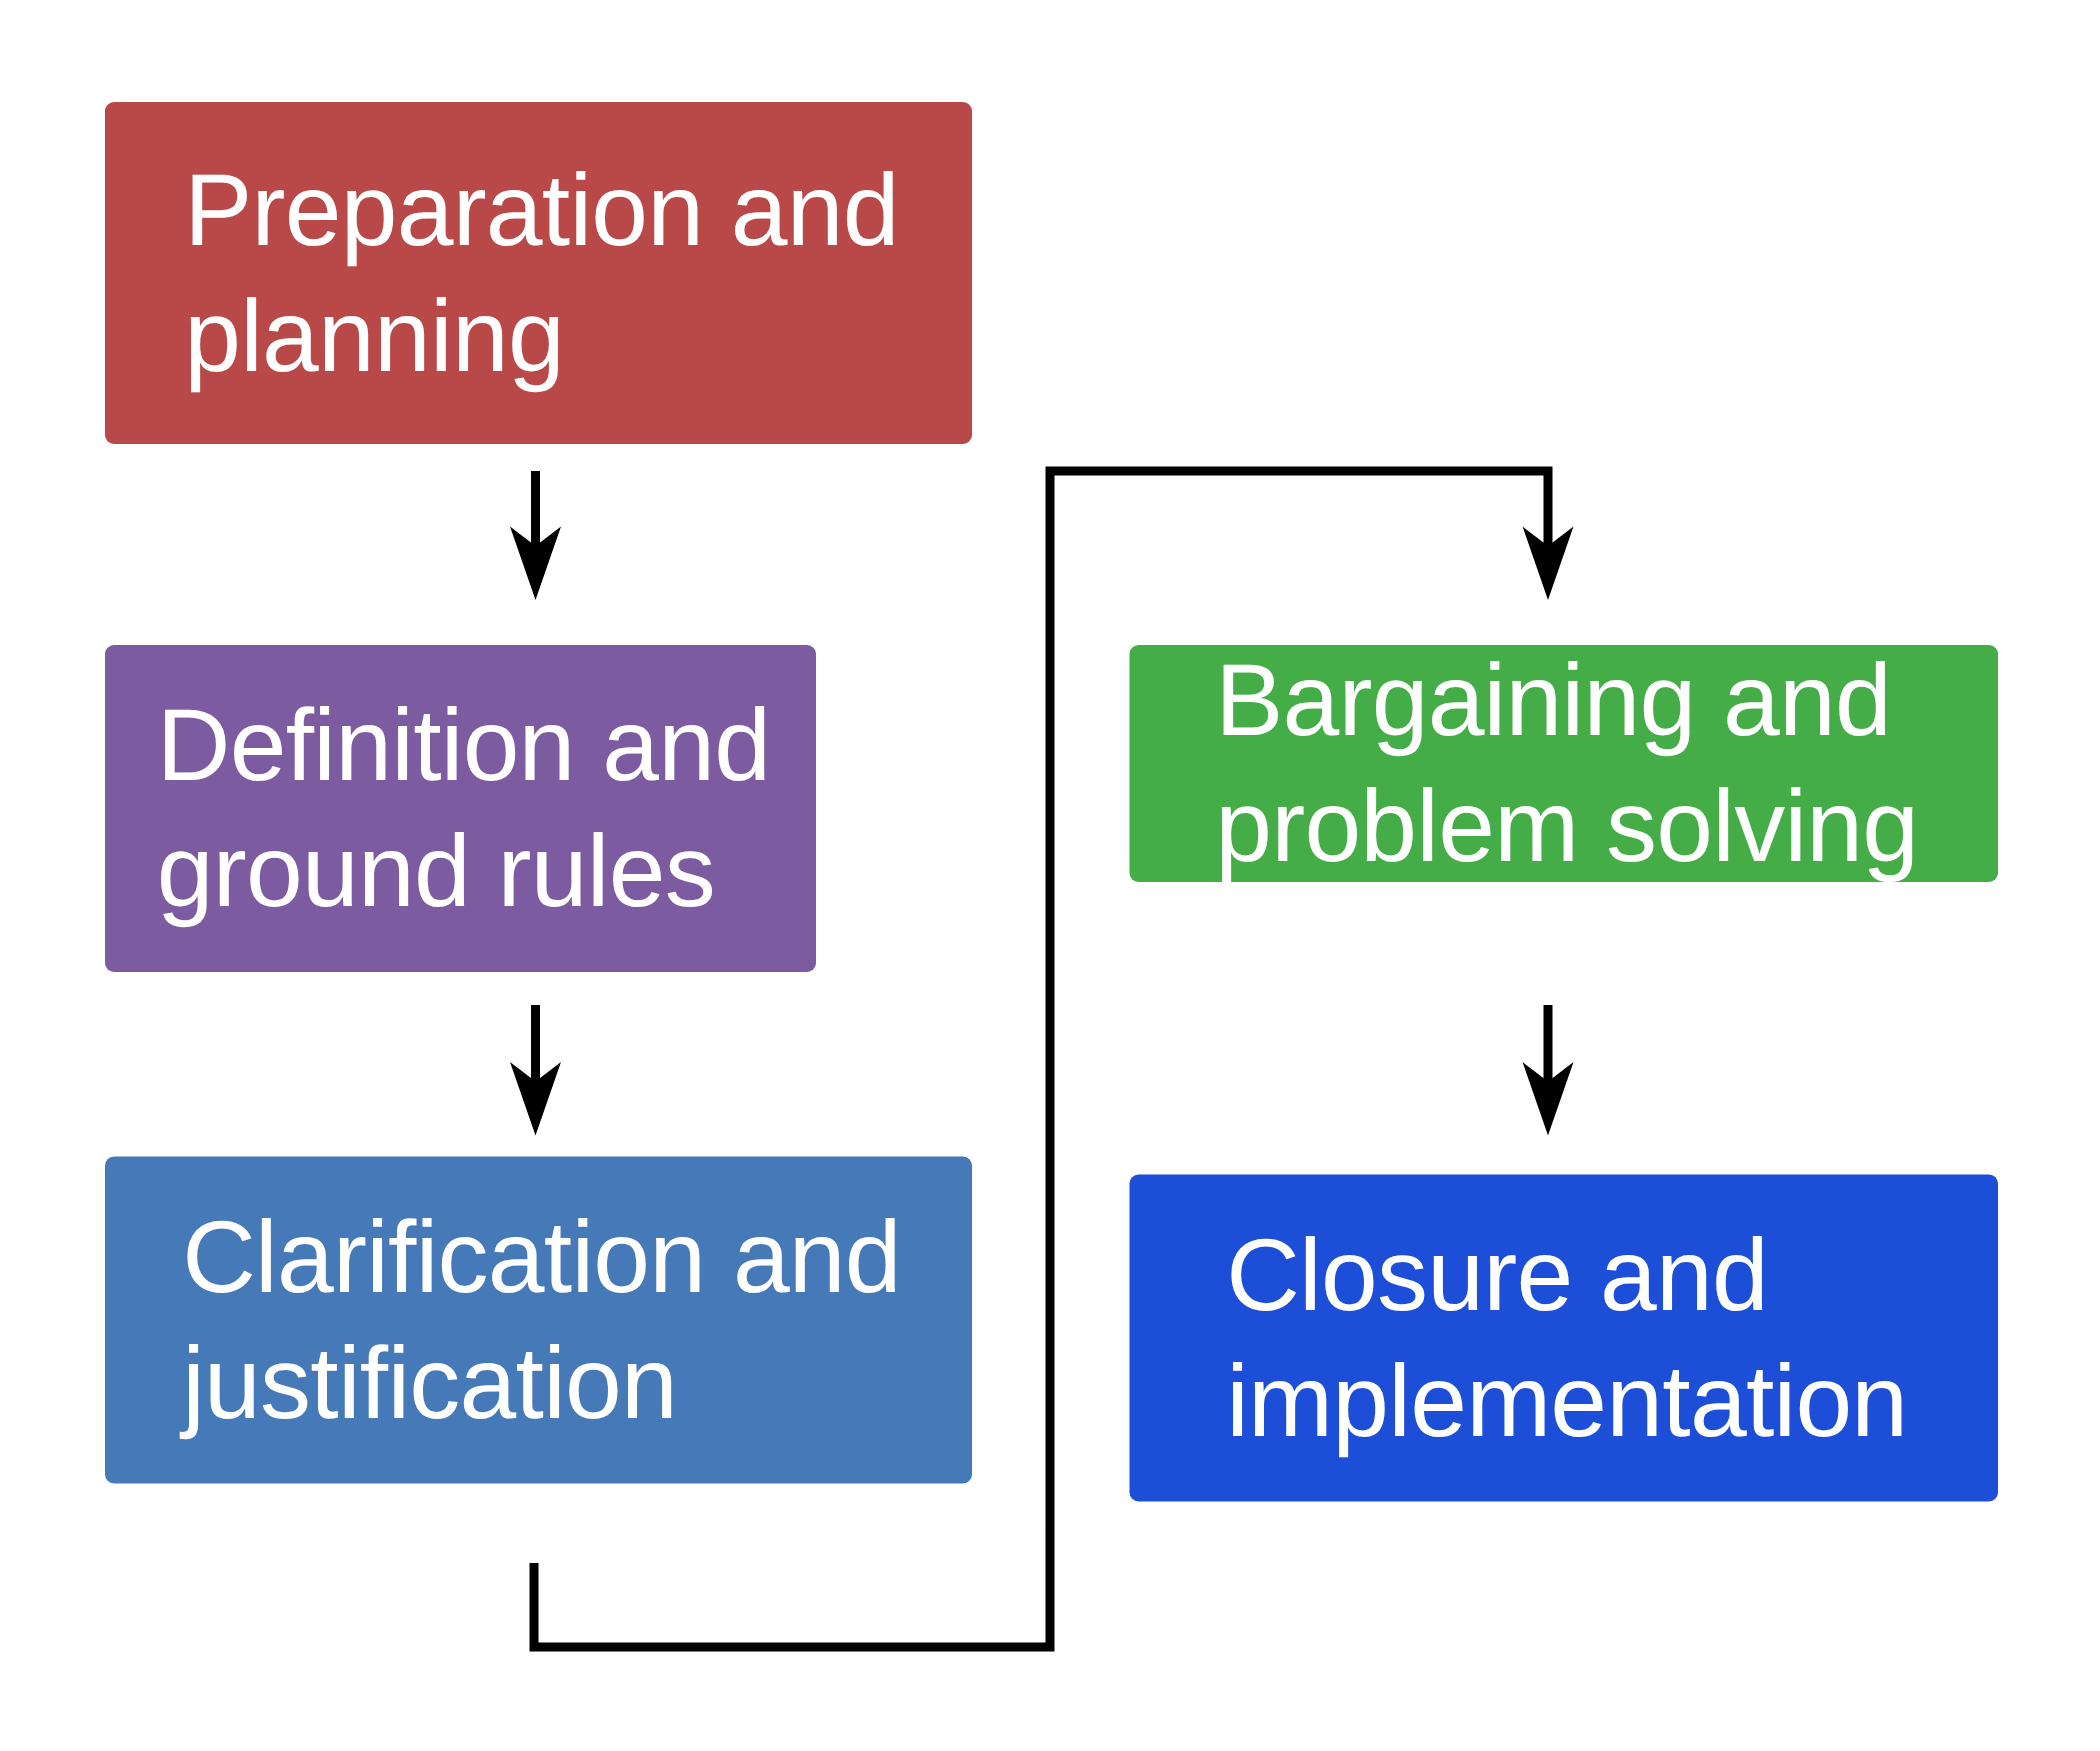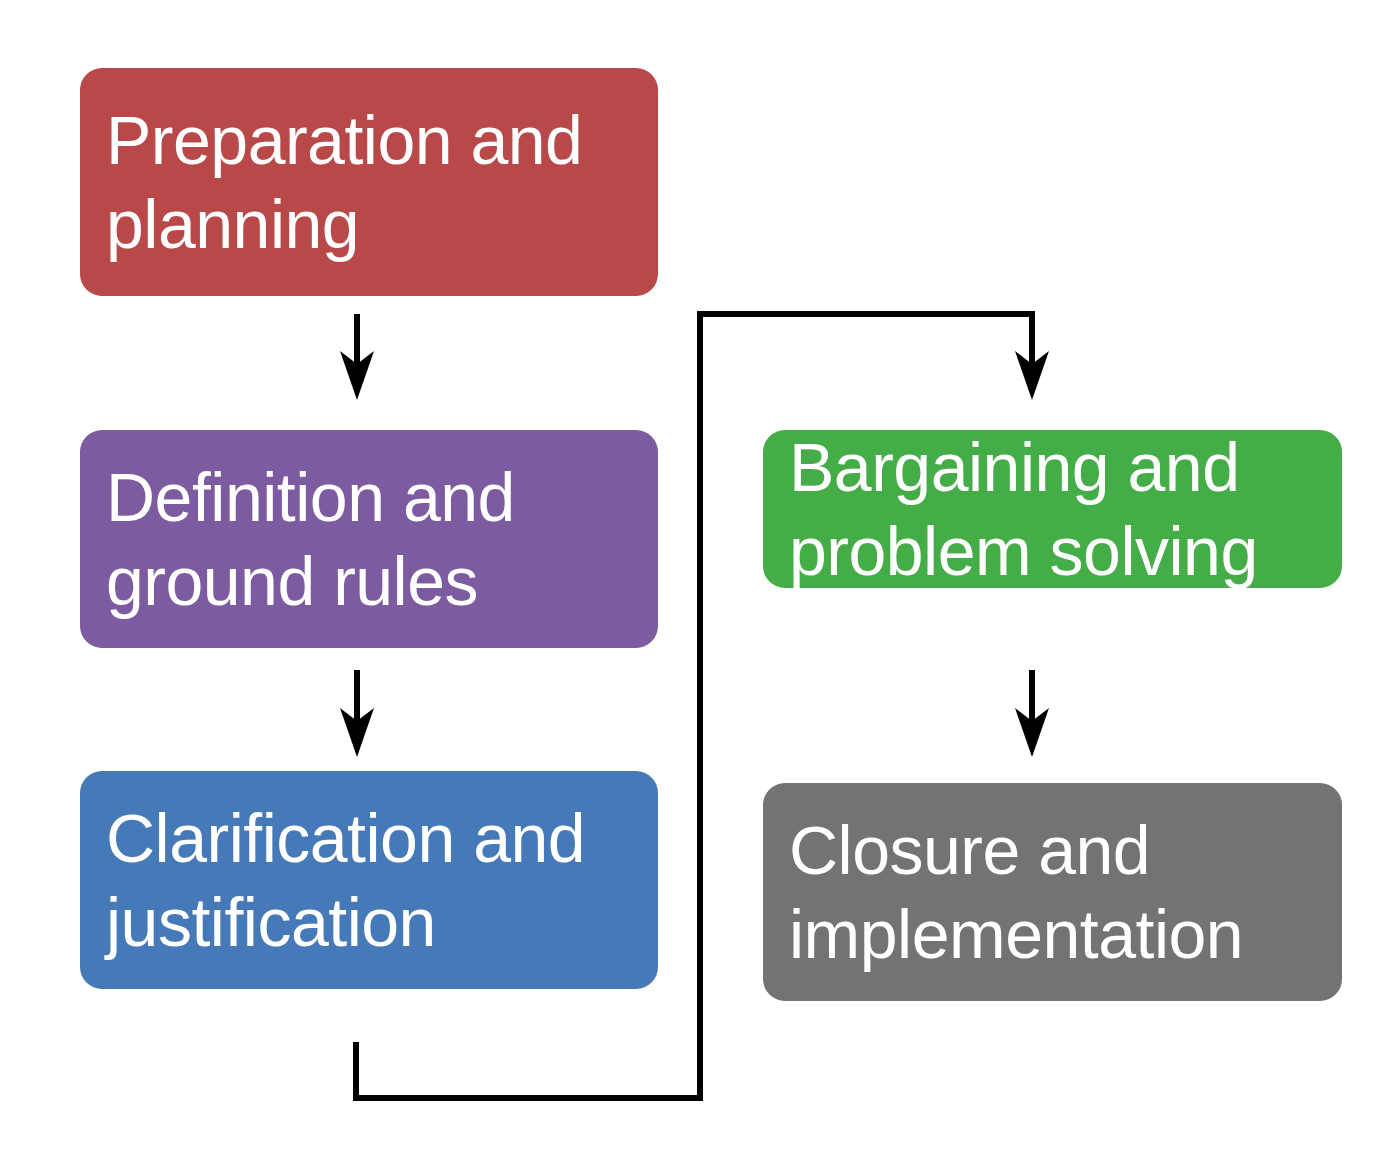--- a/index.html
+++ b/index.html
@@ -13,39 +13,38 @@
   #canvas {
     position: relative;
     width: 1400px;
     height: 1167px;
     background: #ffffff;
     overflow: hidden;
   }
   .node {
     position: absolute;
     box-sizing: border-box;
-    border-radius: 22px;
+    border-radius: 6px;
     color: #ffffff;
     display: flex;
     align-items: center;
-    justify-content: flex-start;
+    justify-content: center;
     padding: 0 22px 0 26px;
-    margin-left: 10px;
   }
   .node-label {
     font-size: 68px;
     line-height: 84px;
     font-weight: 400;
     letter-spacing: -0.5px;
     white-space: pre-line;
     color: #ffffff;
   }
   
   #node-prep      { left: 70px;  top: 68px;  width: 578px; height: 228px; }
-  #node-definition{ left: 70px;  top: 430px; width: 578px; height: 218px; }
+  #node-definition{ left: 70px;  top: 430px; width: 474px; height: 218px; }
   #node-clarify   { left: 70px;  top: 771px; width: 578px; height: 218px; }
   #node-bargain   { left: 753px; top: 430px; width: 579px; height: 158px; }
   #node-closure   { left: 753px; top: 783px; width: 579px; height: 218px; }
 
   #connectors {
     position: absolute;
     left: 0;
     top: 0;
     width: 1400px;
     height: 1167px;
@@ -93,18 +92,18 @@
   <div class="node" id="node-clarify" style="background:#4579b8">
     <span class="node-label">Clarification and
 justification</span>
   </div>
 
   <div class="node" id="node-bargain" style="background:#45ad47">
     <span class="node-label">Bargaining and
 problem solving</span>
   </div>
 
-  <div class="node" id="node-closure" style="background:#737373">
+  <div class="node" id="node-closure" style="background:#1d4ed8">
     <span class="node-label">Closure and
 implementation</span>
   </div>
 
 </div>
 
 </body></html>

